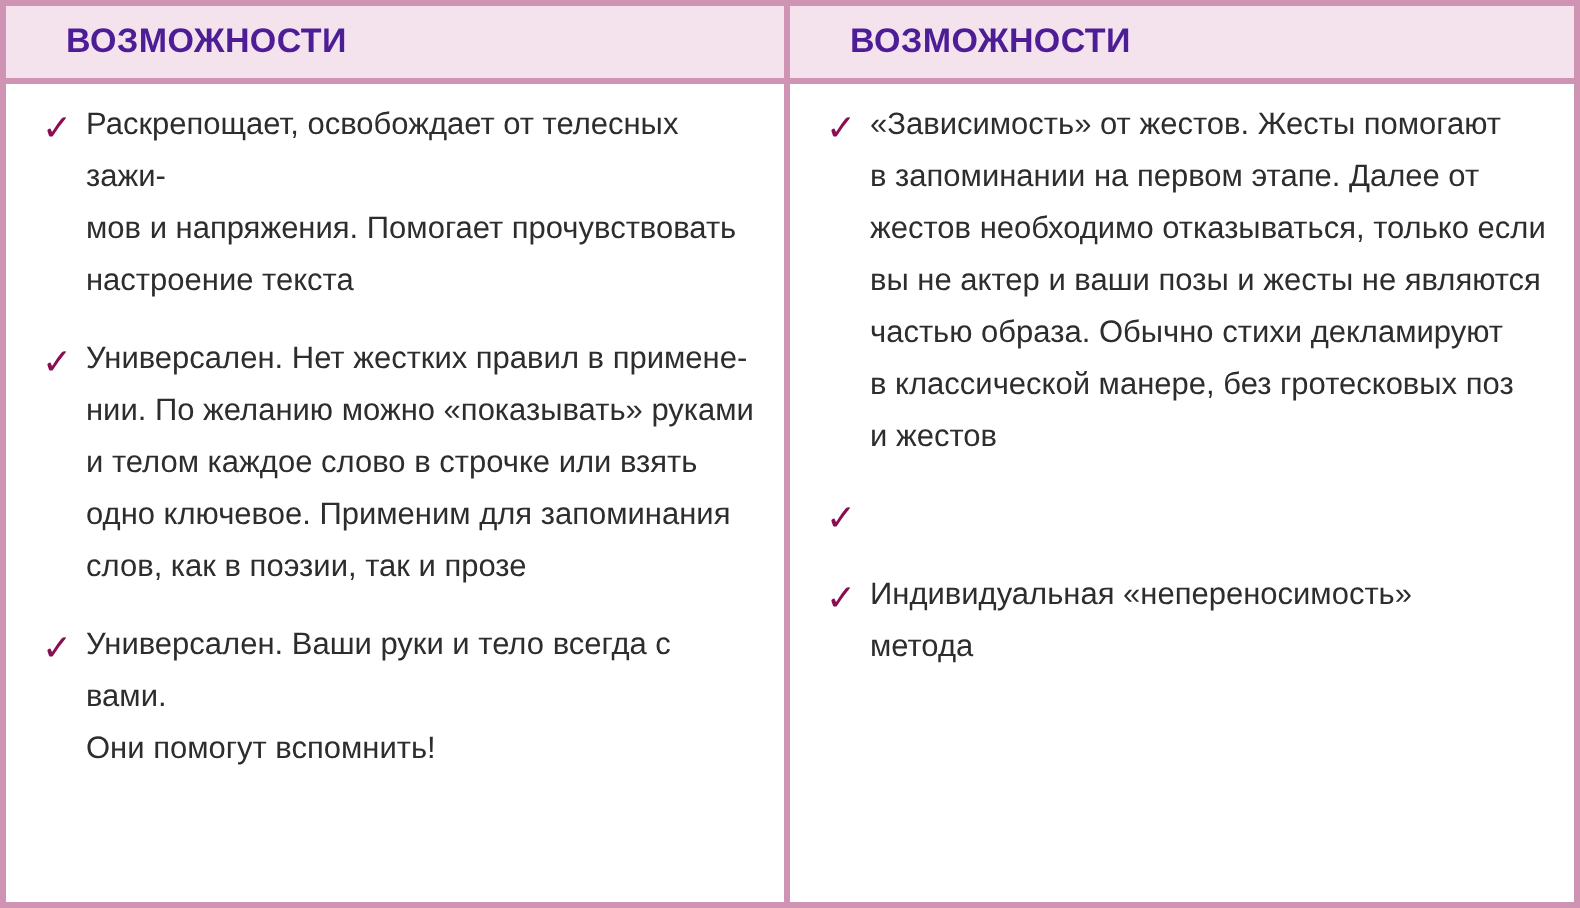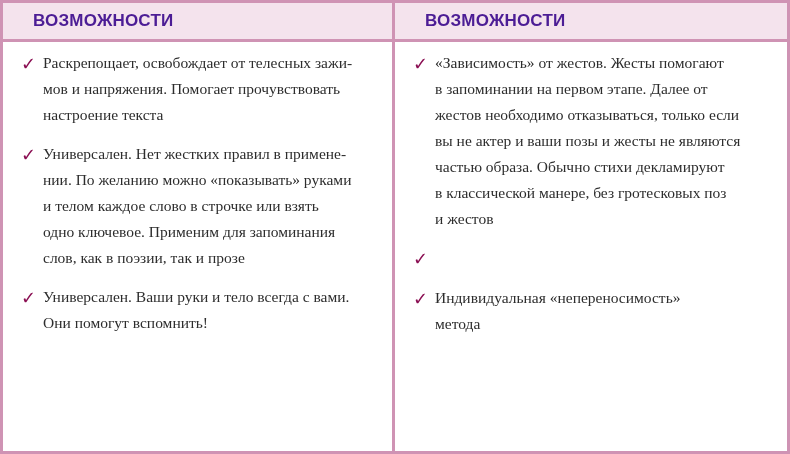--- a/index.html
+++ b/index.html
@@ -38,21 +38,20 @@
     color: #8a0e52;
     font-size: 18px;
     line-height: 26px;
     margin-top: 1px;
   }
   .text {
     font-size: 15.5px;
     line-height: 26px;
     color: #2d2d2d;
     white-space: pre-line;
-    font-family: Liberation Serif, serif;
   }
 </style>
 </head>
 <body>
 
 <div class="table">
   <div class="hcell left">ВОЗМОЖНОСТИ</div>
   <div class="hcell">ВОЗМОЖНОСТИ</div>
 
   <div class="bcell left">

